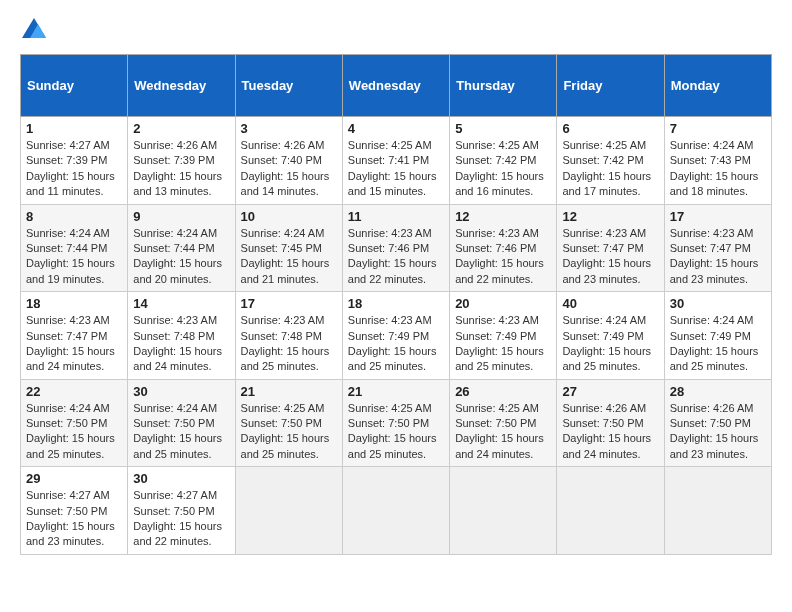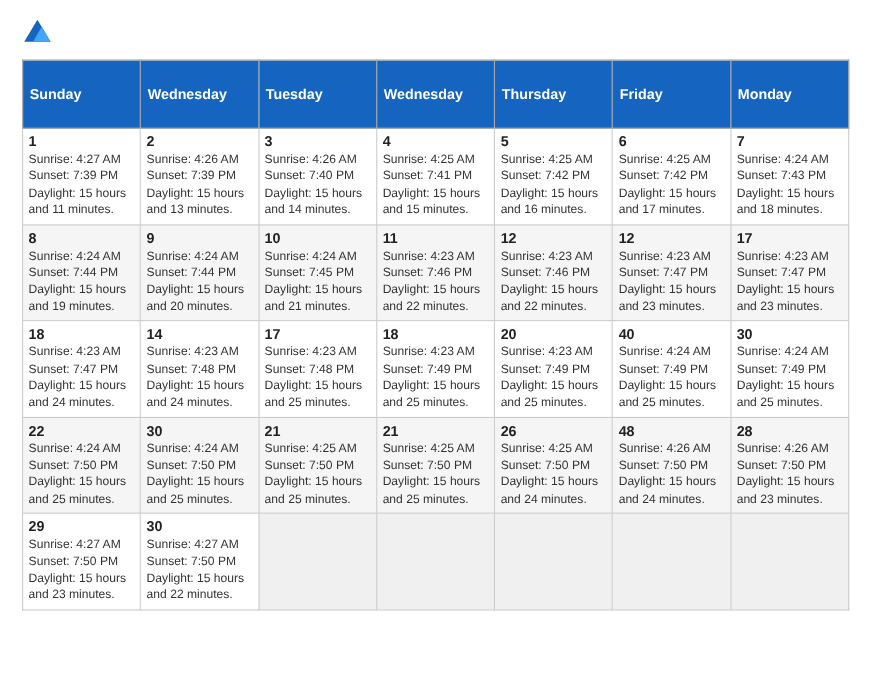--- a/index.html
+++ b/index.html
@@ -282,21 +282,21 @@
           Sunrise: 4:25 AM<br>Sunset: 7:50 PM<br>Daylight: 15 hours and 25 minutes.
         </div>
       </td>
           <td>
         <span class="day-num">26</span>
         <div class="day-info">
           Sunrise: 4:25 AM<br>Sunset: 7:50 PM<br>Daylight: 15 hours and 24 minutes.
         </div>
       </td>
           <td>
-        <span class="day-num">48</span>
+        <span class="day-num">27</span>
         <div class="day-info">
           Sunrise: 4:26 AM<br>Sunset: 7:50 PM<br>Daylight: 15 hours and 24 minutes.
         </div>
       </td>
           <td>
         <span class="day-num">28</span>
         <div class="day-info">
           Sunrise: 4:26 AM<br>Sunset: 7:50 PM<br>Daylight: 15 hours and 23 minutes.
         </div>
       </td>

